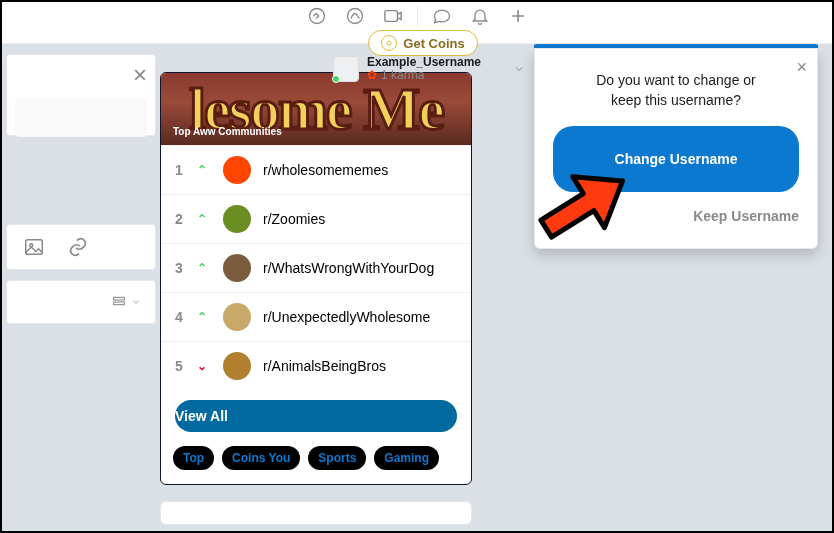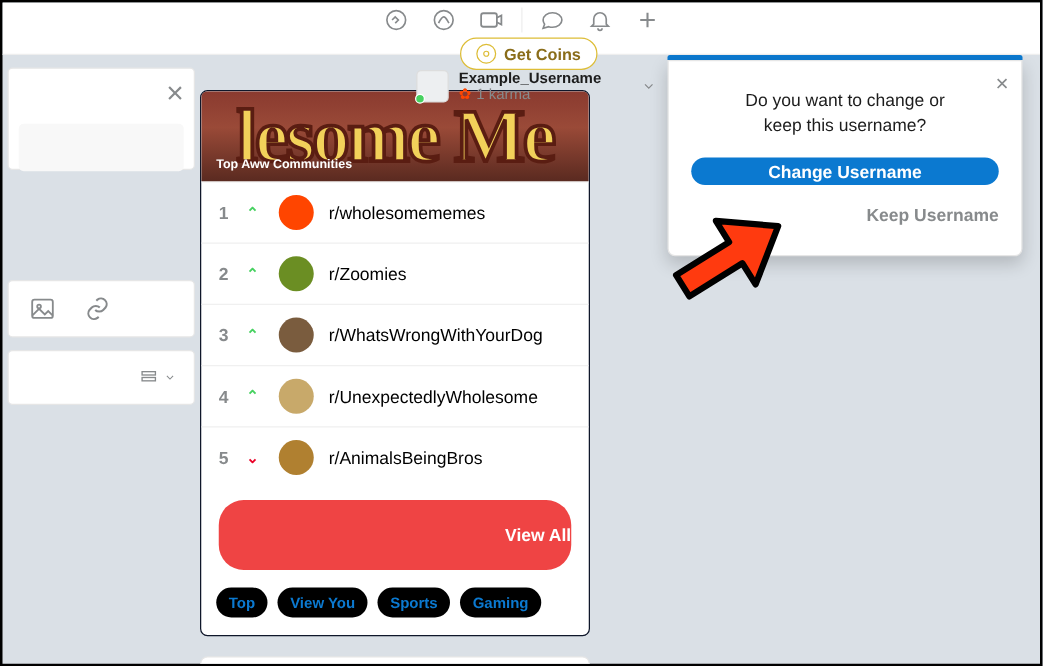--- a/index.html
+++ b/index.html
@@ -152,22 +152,22 @@
   .rank{color:#878a8c;font-weight:600;width:10px;}
   .arrow-up{color:#46d160;font-size:12px;display:inline-block;width:14px;font-weight:700;}
   .arrow-down{color:#ea0027;font-size:12px;display:inline-block;width:14px;font-weight:700;}
   .comm-avatar{
     width:28px;height:28px;border-radius:50%;background:#ccc;
     display:flex;align-items:center;justify-content:center;color:#fff;font-size:14px;
     flex-shrink:0;
   }
   .view-all{
     margin:10px 14px 10px 14px;
-    background:#ef4444;color:#fff;text-align:right;
-    padding:20px 0;border-radius:20px;font-weight:700;font-size:14px;cursor:pointer;
+    background:#0369a1;color:#fff;text-align:left;
+    padding:8px 0;border-radius:20px;font-weight:700;font-size:14px;cursor:pointer;
   }
   .chip-row{
     display:flex;gap:8px;padding:4px 12px 14px 12px;
     flex-wrap:wrap;
   }
   .chip{
     background:#000000;color:#0b79d0;font-size:12px;font-weight:600;
     padding:5px 10px;border-radius:14px;cursor:pointer;
   }
   .premium-card{
@@ -192,21 +192,21 @@
   }
   .pop-close{
     position:absolute;right:10px;top:8px;color:#878a8c;font-size:18px;cursor:pointer;
   }
   .pop-question{font-size:14px;color:#1c1c1c;line-height:1.4;}
   .pop-username{font-size:17px;margin-top:12px;}
   .pop-username .pref{font-weight:400;}
   .pop-username .unm{font-weight:700;}
   .btn-change{
     margin-top:16px;background:#0b79d0;color:#fff;
-    border-radius:20px;padding:3px 0;font-weight:700;font-size:14px;
+    border-radius:20px;padding:25px 0;font-weight:700;font-size:14px;
     cursor:pointer;
   }
   .btn-keep{
     margin-top:10px;color:#878a8c;font-weight:600;font-size:14px;cursor:pointer;
     padding:6px 0;
     text-align:right;
   }
 
   
   .big-arrow{
@@ -355,21 +355,21 @@
           <li class="comm-row">
             <span class="rank">5</span>
             <span class="arrow-down">⌄</span>
             <span class="comm-avatar" style="background:#b08030"></span>
             <span>r/AnimalsBeingBros</span>
           </li>
         </ul>
       <div class="view-all">View All</div>
       <div class="chip-row">
           <span class="chip">Top</span>
-          <span class="chip">View You</span>
+          <span class="chip">Coins You</span>
           <span class="chip">Sports</span>
           <span class="chip">Gaming</span>
         </div>
     </div>
     <div class="premium-card"></div>
   </div>
 </div>
 
 <div class="popup-wrap">
   <div class="popup-bar"></div>

